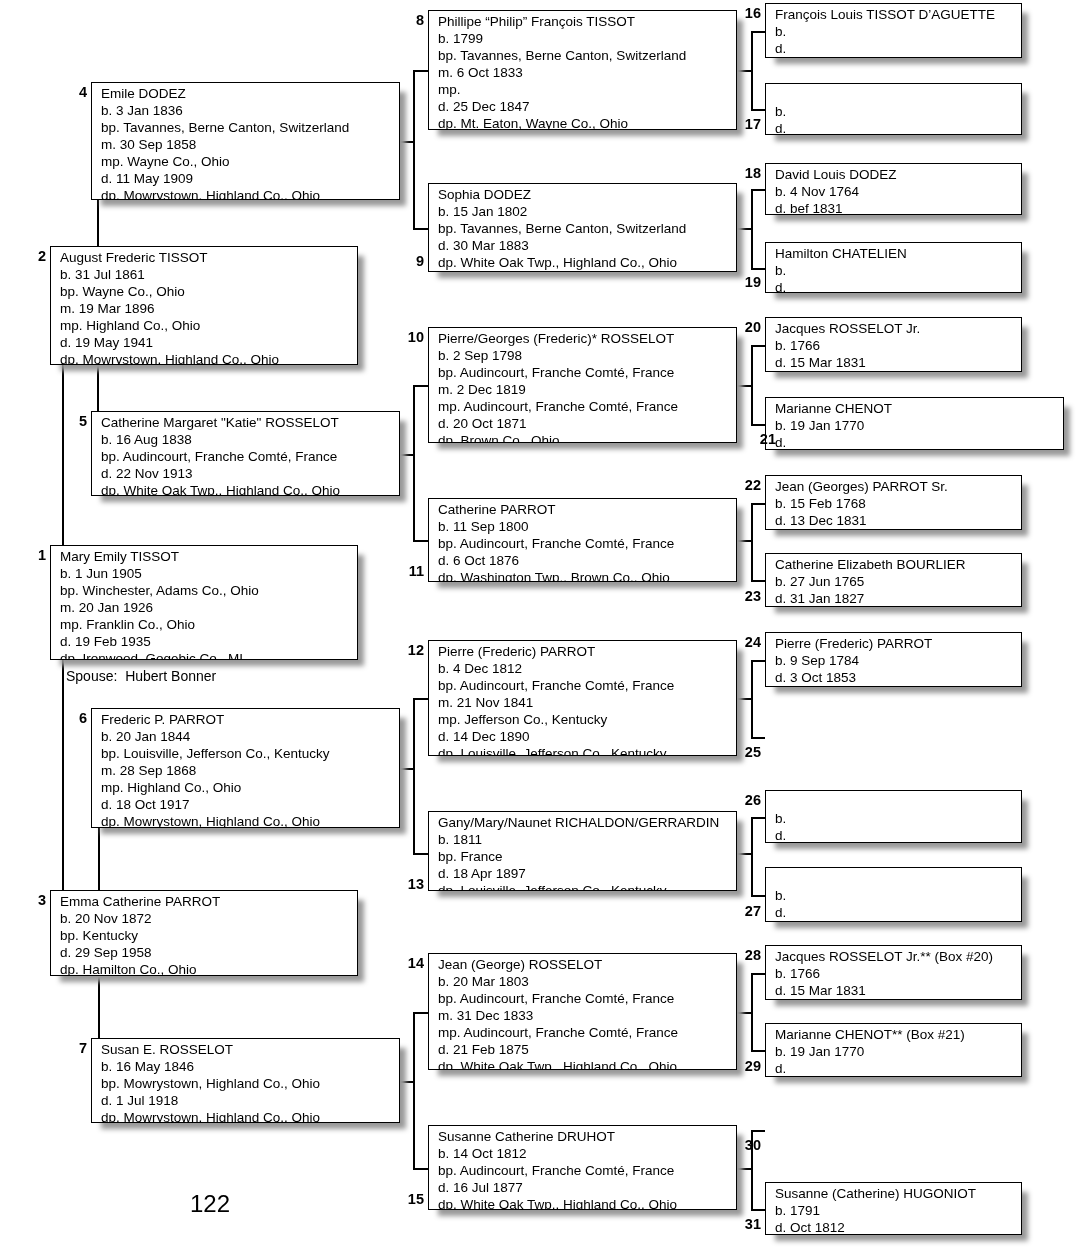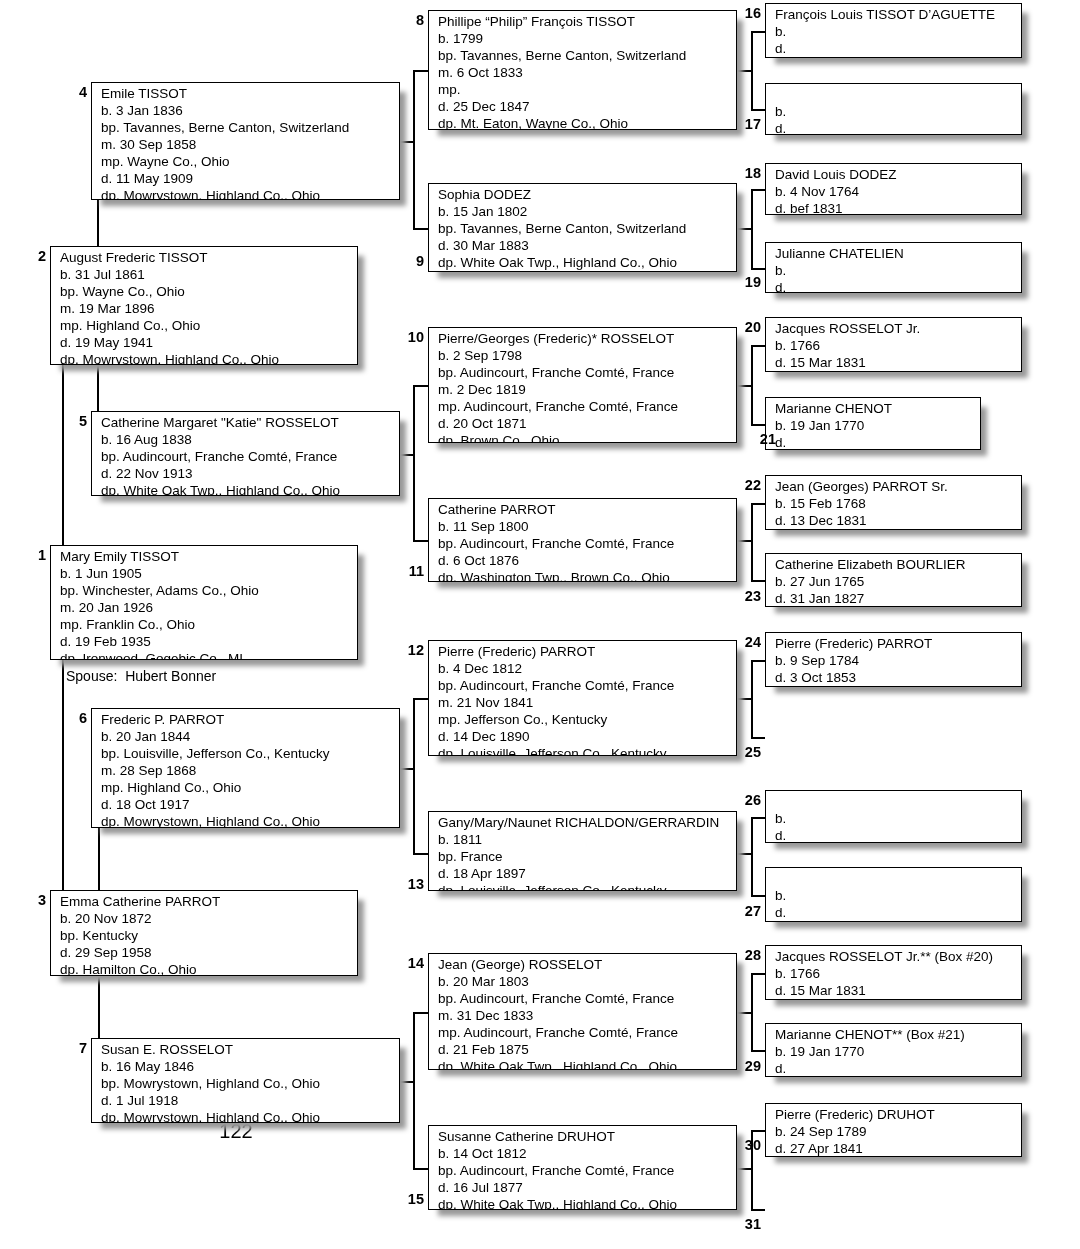--- a/index.html
+++ b/index.html
@@ -18,22 +18,22 @@
   .pnum{
     position:absolute;width:34px;text-align:right;font-weight:bold;
     font-size:14.5px;line-height:17px;z-index:3;
   }
   .cline{position:absolute;background:#000;z-index:1;}
   .spouse{
     position:absolute;left:66px;top:667px;font-size:14px;line-height:18px;
     white-space:pre;z-index:2;
   }
   .pageno{
-    position:absolute;left:190px;top:1119px;width:92px;text-align:center;
-    font-size:20px;line-height:24px;z-index:2;
+    position:absolute;left:190px;top:1192px;width:92px;
+    font-size:24px;line-height:24px;z-index:2;
   }
 </style>
 </head>
 <body>
 
 <div id="stage">
   <div class="spouse">Spouse:  Hubert Bonner</div>
   <div class="pageno">122</div>
 <div class="pbox" style="left: 50px; top: 545px; width: 308px; height: 115px;">
       <div class="pname">Mary Emily TISSOT</div>
@@ -57,21 +57,21 @@
     <div class="pnum" style="left: 12px; top: 248px;">2</div>
     <div class="pbox" style="left: 50px; top: 890px; width: 308px; height: 86px;">
       <div class="pname">Emma Catherine PARROT</div>
       <div class="pline">b. 20 Nov 1872</div>
       <div class="pline">bp. Kentucky</div>
       <div class="pline">d. 29 Sep 1958</div>
       <div class="pline">dp. Hamilton Co., Ohio</div>
     </div>
     <div class="pnum" style="left: 12px; top: 892px;">3</div>
     <div class="pbox" style="left: 91px; top: 82px; width: 309px; height: 118px;">
-      <div class="pname">Emile TISSOT</div>
+      <div class="pname">Emile DODEZ</div>
       <div class="pline">b. 3 Jan 1836</div>
       <div class="pline">bp. Tavannes, Berne Canton, Switzerland</div>
       <div class="pline">m. 30 Sep 1858</div>
       <div class="pline">mp. Wayne Co., Ohio</div>
       <div class="pline">d. 11 May 1909</div>
       <div class="pline">dp. Mowrystown, Highland Co., Ohio</div>
     </div>
     <div class="pnum" style="left: 53px; top: 84px;">4</div>
     <div class="pbox" style="left: 91px; top: 411px; width: 309px; height: 85px;">
       <div class="pname">Catherine Margaret "Katie" ROSSELOT</div>
@@ -183,32 +183,32 @@
       <div class="pline">d.</div>
     </div>
     <div class="pnum" style="left: 727px; top: 116px;">17</div>
     <div class="pbox" style="left: 765px; top: 163px; width: 257px; height: 52px;">
       <div class="pname">David Louis DODEZ</div>
       <div class="pline">b. 4 Nov 1764</div>
       <div class="pline">d. bef 1831</div>
     </div>
     <div class="pnum" style="left: 727px; top: 165px;">18</div>
     <div class="pbox" style="left: 765px; top: 242px; width: 257px; height: 51px;">
-      <div class="pname">Julianne CHATELIEN</div>
+      <div class="pname">Hamilton CHATELIEN</div>
       <div class="pline">b.</div>
       <div class="pline">d.</div>
     </div>
     <div class="pnum" style="left: 727px; top: 274px;">19</div>
     <div class="pbox" style="left: 765px; top: 317px; width: 257px; height: 55px;">
       <div class="pname">Jacques ROSSELOT Jr.</div>
       <div class="pline">b. 1766</div>
       <div class="pline">d. 15 Mar 1831</div>
     </div>
     <div class="pnum" style="left: 727px; top: 319px;">20</div>
-    <div class="pbox" style="left: 765px; top: 397px; width: 216px; height: 53px;">
+    <div class="pbox" style="left: 765px; top: 397px; width: 299px; height: 53px;">
       <div class="pname">Marianne CHENOT</div>
       <div class="pline">b. 19 Jan 1770</div>
       <div class="pline">d.</div>
     </div>
     <div class="pnum" style="left: 742px; top: 431px;">21</div>
     <div class="pbox" style="left: 765px; top: 475px; width: 257px; height: 55px;">
       <div class="pname">Jean (Georges) PARROT Sr.</div>
       <div class="pline">b. 15 Feb 1768</div>
       <div class="pline">d. 13 Dec 1831</div>
     </div>
@@ -243,26 +243,26 @@
       <div class="pline">b. 1766</div>
       <div class="pline">d. 15 Mar 1831</div>
     </div>
     <div class="pnum" style="left: 727px; top: 947px;">28</div>
     <div class="pbox" style="left: 765px; top: 1023px; width: 257px; height: 54px;">
       <div class="pname">Marianne CHENOT** (Box #21)</div>
       <div class="pline">b. 19 Jan 1770</div>
       <div class="pline">d.</div>
     </div>
     <div class="pnum" style="left: 727px; top: 1058px;">29</div>
-    <div class="pbox" style="left: 765px; top: 1103px; width: 257px; height: 54px;">
-      <div class="pname">Pierre (Frederic) DRUHOT</div>
-      <div class="pline">b. 24 Sep 1789</div>
-      <div class="pline">d. 27 Apr 1841</div>
-    </div>
     <div class="pnum" style="left: 727px; top: 1137px;">30</div>
+    <div class="pbox" style="left: 765px; top: 1182px; width: 257px; height: 53px;">
+      <div class="pname">Susanne (Catherine) HUGONIOT</div>
+      <div class="pline">b. 1791</div>
+      <div class="pline">d. Oct 1812</div>
+    </div>
     <div class="pnum" style="left: 727px; top: 1216px;">31</div>
     <div class="cline" style="left: 97px; top: 200px; width: 2px; height: 211px;"></div>
     <div class="cline" style="left: 62px; top: 365px; width: 2px; height: 525px;"></div>
     <div class="cline" style="left: 98px; top: 828px; width: 2px; height: 210px;"></div>
     <div class="cline" style="left: 413px; top: 70px; width: 2px; height: 158px;"></div>
     <div class="cline" style="left: 413px; top: 70px; width: 15px; height: 2px;"></div>
     <div class="cline" style="left: 413px; top: 228px; width: 15px; height: 2px;"></div>
     <div class="cline" style="left: 400px; top: 141px; width: 15px; height: 2px;"></div>
     <div class="cline" style="left: 413px; top: 385px; width: 2px; height: 155px;"></div>
     <div class="cline" style="left: 413px; top: 385px; width: 15px; height: 2px;"></div>

